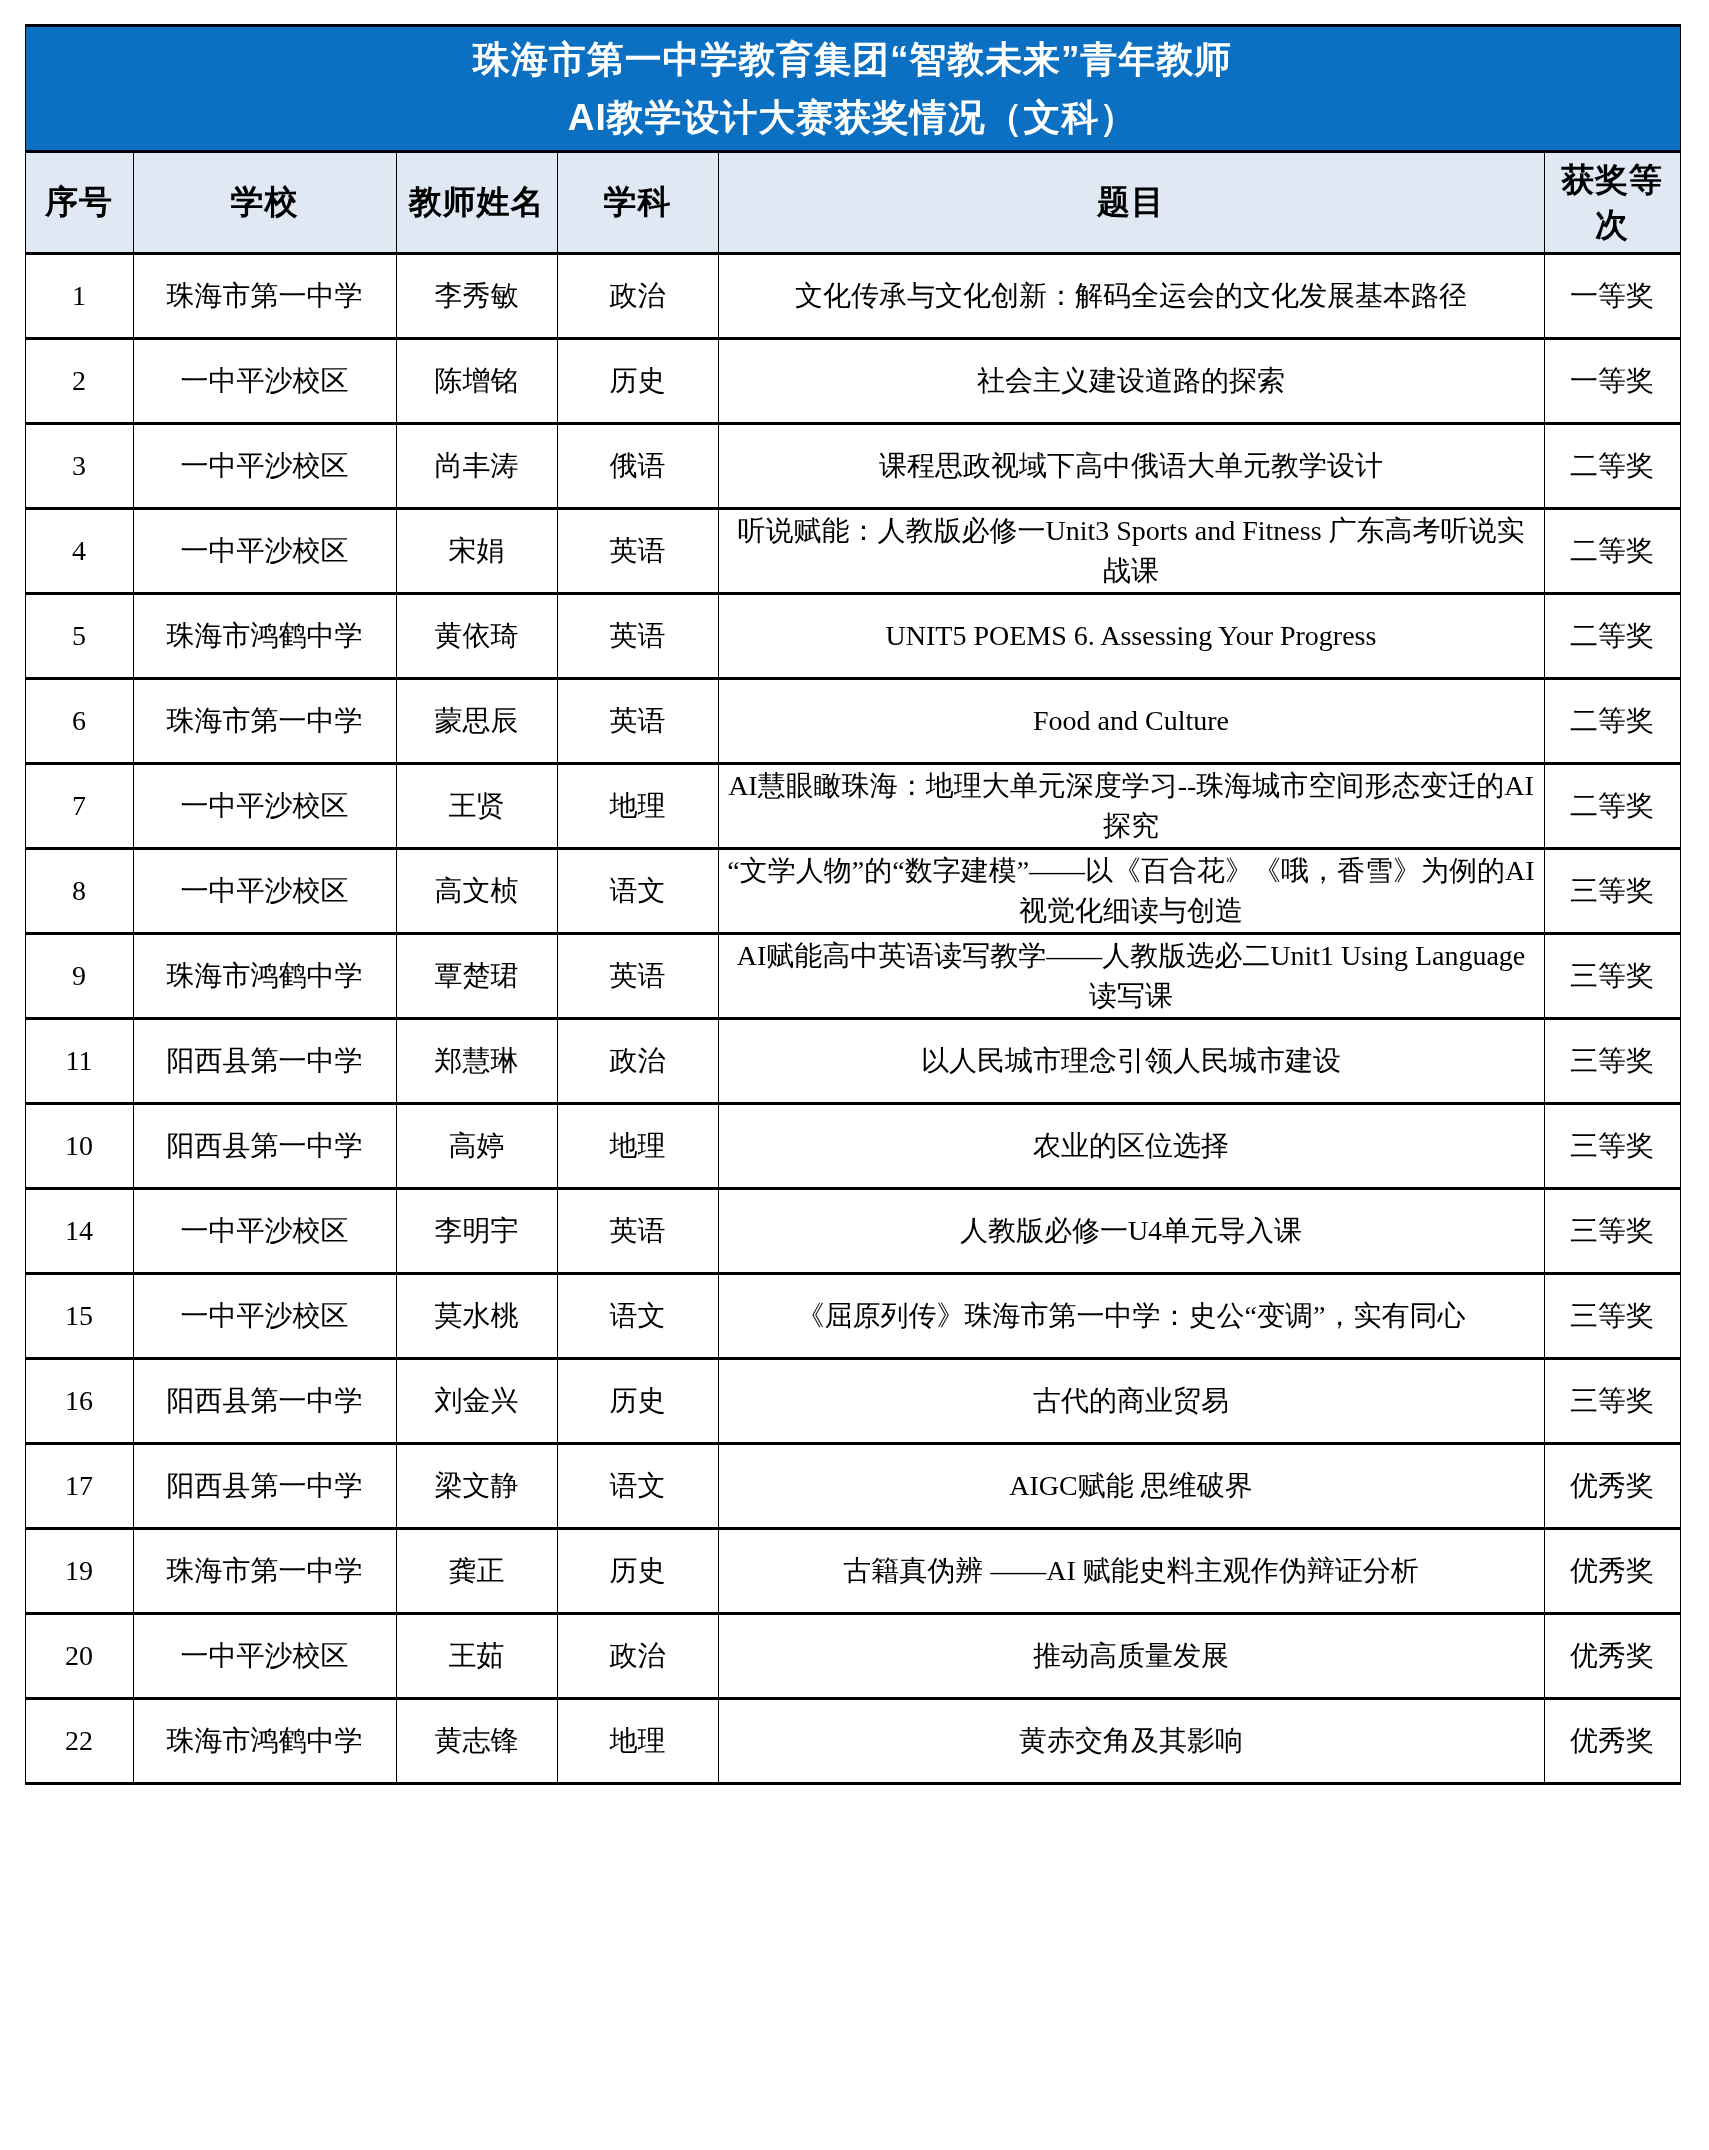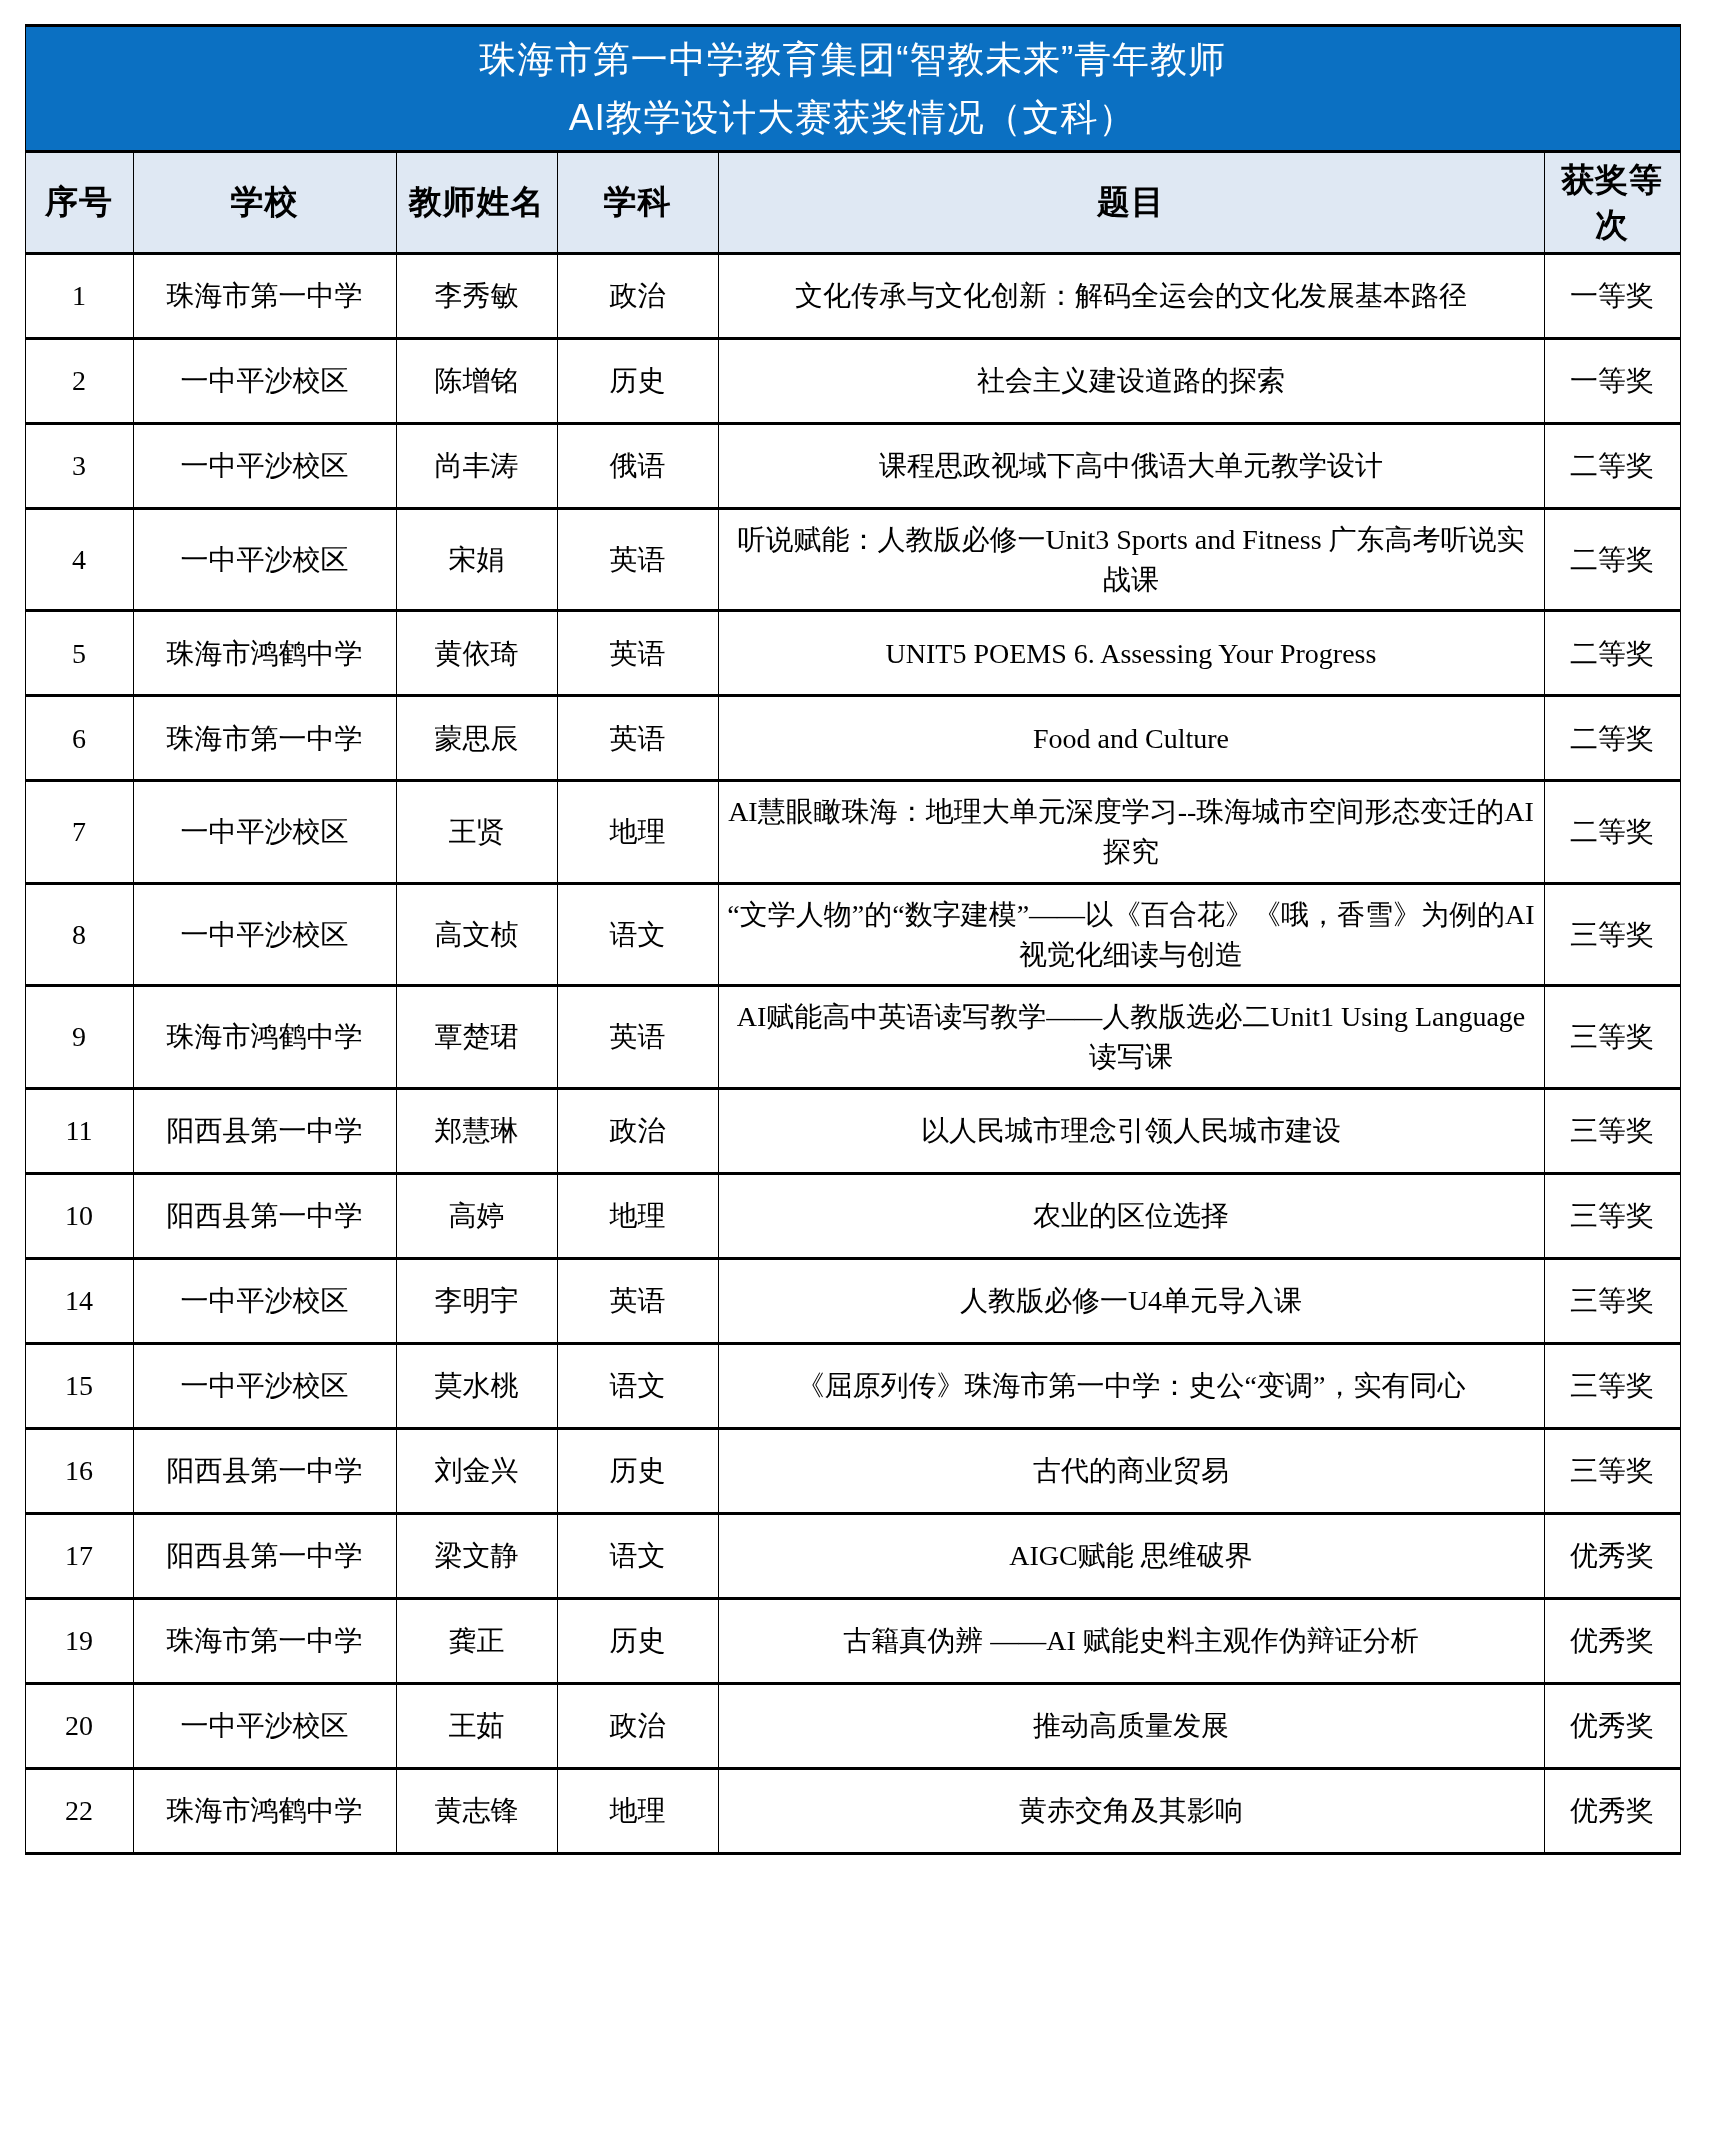--- a/index.html
+++ b/index.html
@@ -37,21 +37,21 @@
     overflow:hidden;
   }
   tr.title-row th{
     background:var(--title-bg);
     color:var(--title-text);
     height:120px;
     padding:4.3px 17px;
   }
   .title-line{
     font-size:37px;
-    font-weight:normal;
+    font-weight:bold;
     line-height:1.55;
     letter-spacing:0.9px;
     white-space:nowrap;
   }
   tr.header-row th{
     background:var(--header-bg);
     height:90px;
     font-size:33px;
     font-weight:bold;
     padding:4.3px 3.4px;
@@ -59,21 +59,21 @@
   }
   tbody td{
     height:85px;
     font-size:28px;
     line-height:1.42;
     padding:6.9px 9.5px;
     font-family:"Liberation Serif","DejaVu Serif",serif;
     background:#ffffff;
   }
   td.c-no{ font-family:"Liberation Serif","DejaVu Serif",serif; }
-  td.c-topic{ padding:10px 6px; }
+  td.c-topic{ padding:1px 6px; }
 </style>
 </head>
 <body>
 
 <div class="sheet">
   <table class="awards">
     <colgroup>
       <col style="width:108px">
       <col style="width:263px">
       <col style="width:161px">

